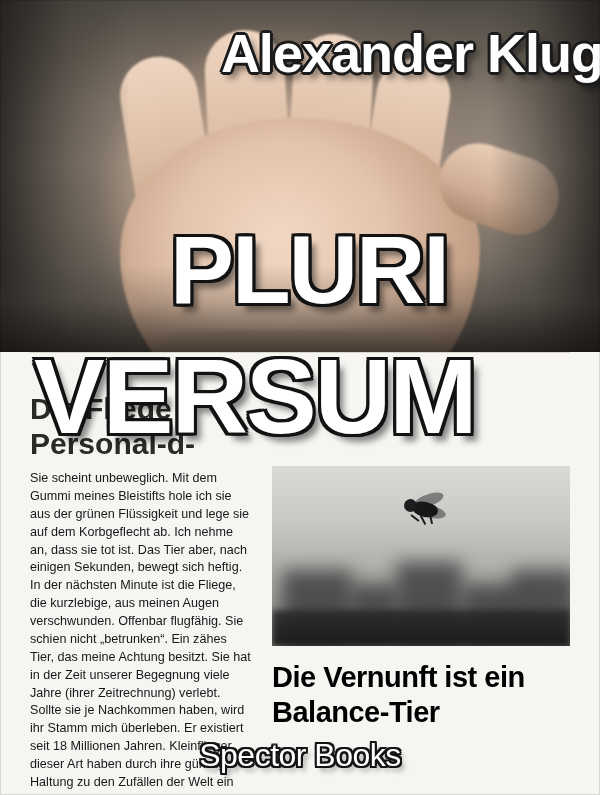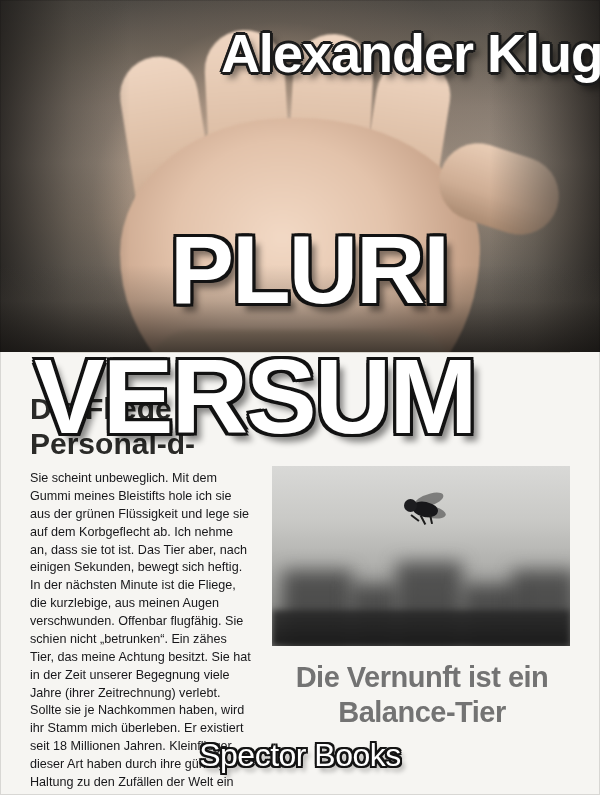--- a/index.html
+++ b/index.html
@@ -227,25 +227,25 @@
   }
   .fly .leg.lg1 { left: 12px; top: 25px; transform: rotate(38deg); }
   .fly .leg.lg2 { left: 20px; top: 27px; transform: rotate(62deg); }
   .fly .leg.lg3 { left: 28px; top: 26px; transform: rotate(78deg); }
 
   
   .tagline {
     position: absolute;
     left: 272px; top: 660px;
     width: 300px;
-    text-align: center;
+    text-align: left;
     font-size: 29px;
     font-weight: bold;
     line-height: 1.2;
-    color: #737373;
+    color: #000000;
     letter-spacing: -0.5px;
     z-index: 9;
   }
 
   
   .publisher {
     position: absolute;
     left: 0; top: 737px;
     width: 600px;
     text-align: center;

